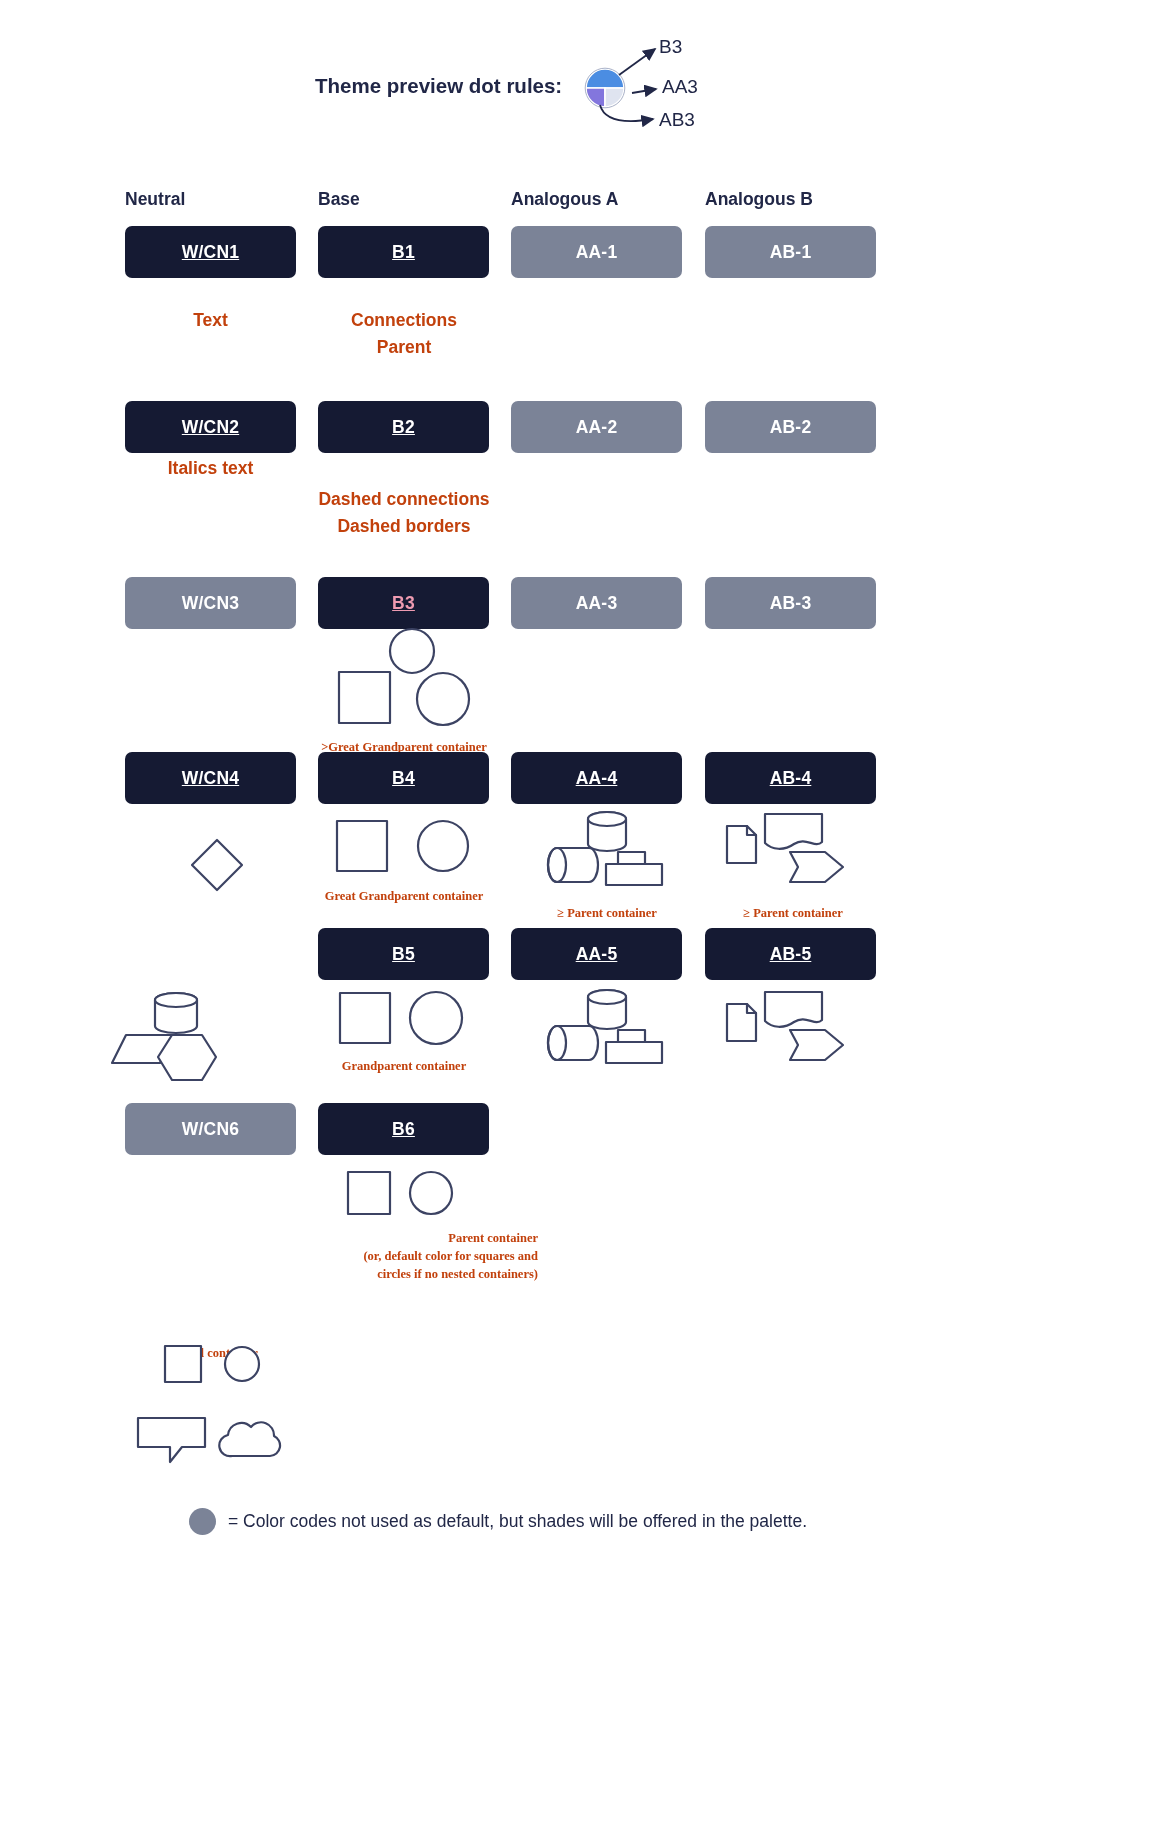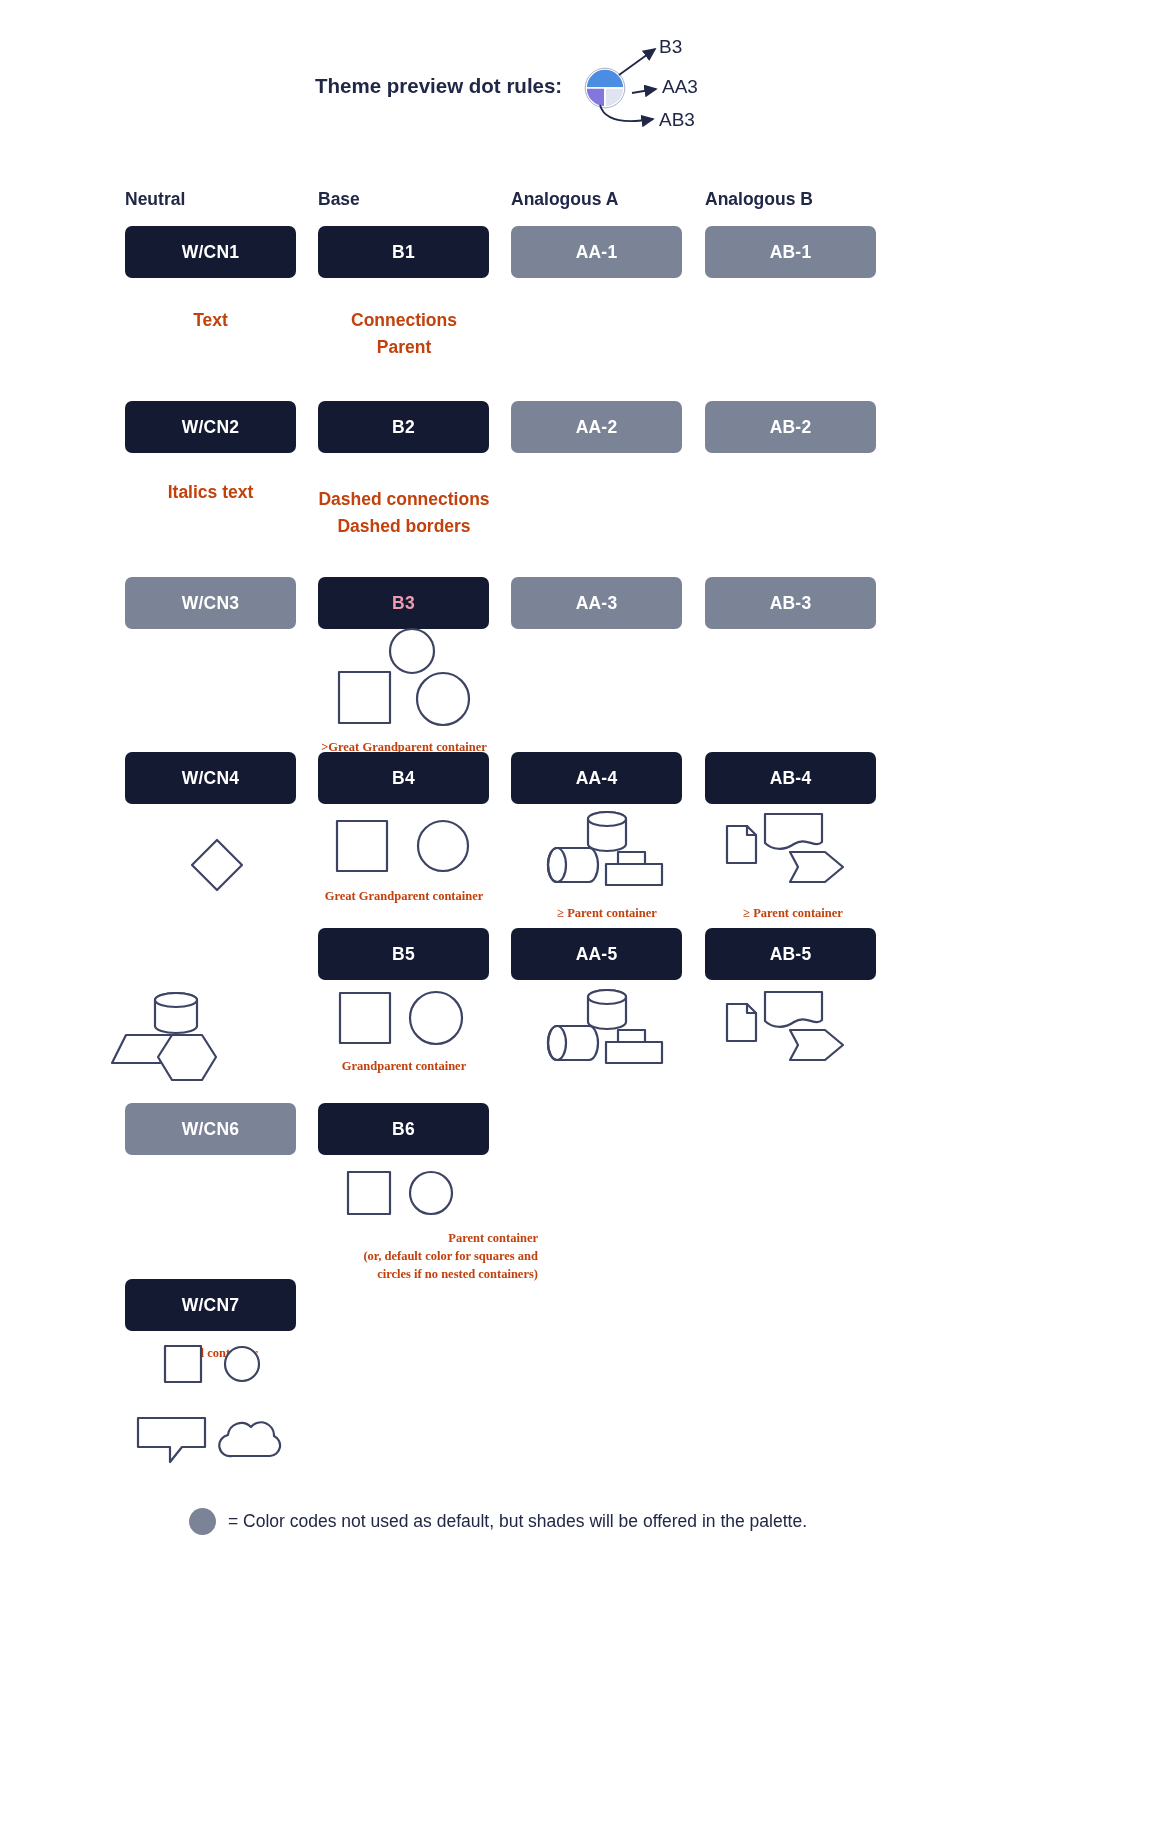--- a/index.html
+++ b/index.html
@@ -7,21 +7,21 @@
   .canvas { position:relative; width:1164px; height:1822px; background:#ffffff; overflow:hidden; }
 
   .title { position:absolute; font-size:20.5px; font-weight:600; color:#212747; }
   .dot-label { position:absolute; font-size:19px; font-weight:400; color:#212747; }
 
   .col-header { position:absolute; width:171px; text-align:left; font-size:17.5px; font-weight:700; color:#212747; }
 
   .pill { position:absolute; width:171px; height:52px; border-radius:7px;
           display:flex; align-items:center; justify-content:center;
           font-size:17.5px; font-weight:700; color:#ffffff; letter-spacing:.2px; }
-  .pill.dark { background:#151a33; }
+  .pill.dark { background:#151a33;text-decoration:underline; }
   .pill.gray { background:#7b8397; }
   .pill.pink-label { color:#ee9bb1; }
 
   .caption { position:absolute; font-weight:700; color:#c2410c; text-align:center;margin-top:11px; }
   .caption.lg { font-size:17.5px; line-height:27px; }
   .caption.sm { font-size:12.5px; line-height:18px;font-family:Liberation Serif, serif; }
   .caption.left { text-align:right; }
 
   .shape-svg { position:absolute; overflow:visible; }
   .ln { stroke:#3c4363; stroke-width:2.2; fill:#ffffff; stroke-linejoin:round; stroke-linecap:round; }
@@ -74,21 +74,21 @@
   <div class="caption lg" style="left:294px;top:296px;width:220px">
     <div>Connections</div>
     <div>Parent</div>
   </div>
 
   <div class="pill dark" style="left:125px;top:401px">W/CN2</div>
   <div class="pill dark" style="left:318px;top:401px">B2</div>
   <div class="pill gray" style="left:511px;top:401px">AA-2</div>
   <div class="pill gray" style="left:705px;top:401px">AB-2</div>
 
-  <div class="caption lg" style="left:125px;top:468px;width:171px">Italics text</div>
+  <div class="caption lg" style="left:125px;top:444px;width:171px">Italics text</div>
   <div class="caption lg" style="left:294px;top:475px;width:220px">
     <div>Dashed connections</div>
     <div>Dashed borders</div>
   </div>
 
   <div class="pill gray" style="left:125px;top:577px">W/CN3</div>
   <div class="pill dark pink-label" style="left:318px;top:577px">B3</div>
   <div class="pill gray" style="left:511px;top:577px">AA-3</div>
   <div class="pill gray" style="left:705px;top:577px">AB-3</div>
 
@@ -171,21 +171,20 @@
   <svg class="shape-svg" style="left:346px;top:1170px" width="108" height="46" viewBox="0 0 108 46">
     <rect class="ln" x="2" y="2" width="42" height="42"></rect>
     <circle class="ln" cx="85" cy="23" r="21"></circle>
   </svg>
   <div class="caption sm left" style="left:318px;top:1218px;width:220px">
     <div>Parent container</div>
     <div>(or, default color for squares and</div>
     <div>circles if no nested containers)</div>
   </div>
 
-  <div class="pill dark" style="left:125px;top:1279px">W/CN7</div>
   <div class="caption sm" style="left:126px;top:1333px;width:180px">Child container</div>
 
   <svg class="shape-svg" style="left:163px;top:1344px" width="98" height="40" viewBox="0 0 98 40">
     <rect class="ln" x="2" y="2" width="36" height="36"></rect>
     <circle class="ln" cx="79" cy="20" r="17"></circle>
   </svg>
 
   <svg class="shape-svg" style="left:136px;top:1416px" width="72" height="50" viewBox="0 0 72 50">
     <path class="ln" d="M2,2 H69 V31 H46 L34,46 V31 H2 Z"></path>
   </svg>

